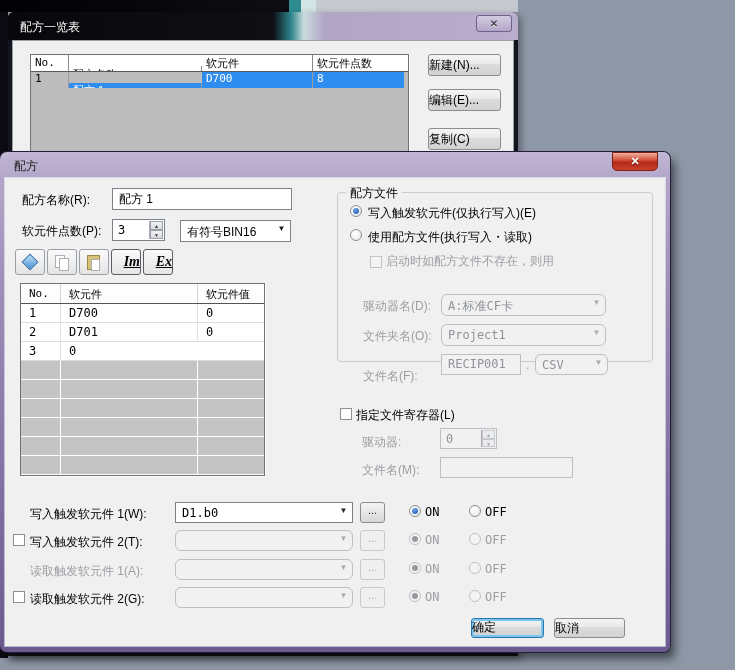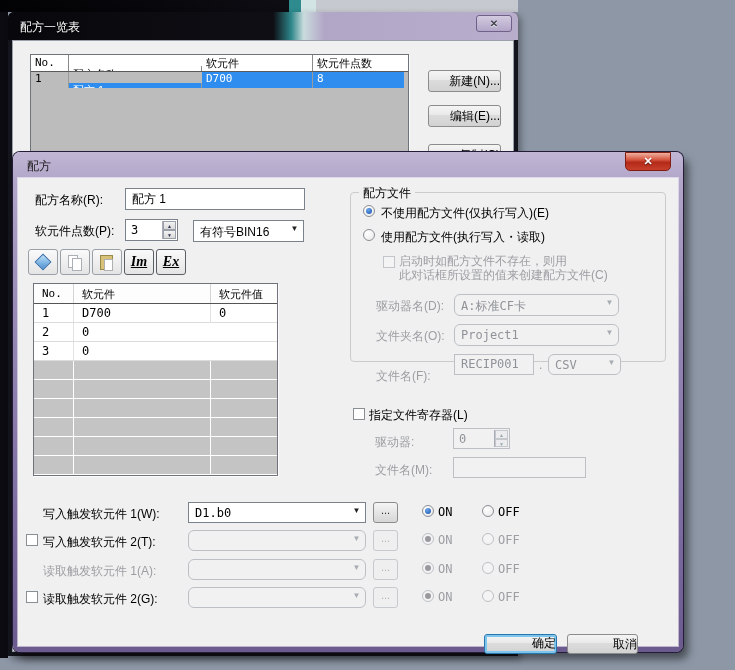--- a/index.html
+++ b/index.html
@@ -30,25 +30,25 @@
 
   .lw-table { left:17px; top:13px; width:379px; height:106px; background:#bcbcbc; border:1px solid #6f747c; box-shadow:1px 1px 0 rgba(255,255,255,.7); }
   .lw-hrow { display:flex; height:17px; background:#fff; border-bottom:1px solid #5a5a5a; }
   .lw-hcell { border-right:1px solid #8a8a8a; padding:1px 4px; font-size:11px; white-space:nowrap; overflow:hidden; }
   .lw-drow { display:flex; height:16px; }
   .lw-dcell { border-right:1px solid #9a9a9a; padding:0 4px; font-size:11px; white-space:nowrap; overflow:hidden; }
   .c-no { width:38px; } .c-name { width:133px;margin-top:11px; } .c-dev { width:111px; } .c-pts { width:91px; border-right:none !important; }
   .sel-blue { background:#2e8def; color:#fff; }
   .lw-filler { height:71px; background:#bcbcbc; }
 
-  .win-btn { border:1px solid #8c8c8c; border-radius:3px; background:linear-gradient(180deg,#f5f5f5,#e9e9e9 45%,#dcdcdc 46%,#d2d2d2); font-size:12px; text-align:right; cursor:default; font-family:"Liberation Sans",sans-serif;margin-top:16px; }
+  .win-btn { border:1px solid #8c8c8c; border-radius:3px; background:linear-gradient(180deg,#f5f5f5,#e9e9e9 45%,#dcdcdc 46%,#d2d2d2); font-size:12px; text-align:left; cursor:default; font-family:"Liberation Sans",sans-serif; }
   .lw-btn { left:415px; width:73px; height:22px; line-height:20px; }
 
   
-  .dlg { left:13px; top:152px; width:670px; height:500px; border-radius:7px;
+  .dlg { left:0; top:152px; width:670px; height:500px; border-radius:7px;
     background:linear-gradient(180deg,#c2b6d5 0%,#b1a5c8 6%,#9a8cb6 30%,#7e6ea2 70%,#6a5a8e 100%);
     box-shadow:0 0 0 1px #241c38, 5px 7px 9px rgba(0,0,0,.5); }
   .dlg-title { left:14px; top:6px; font-size:12px; color:#1a1a1a; }
   .dlg-close { left:612px; top:0; width:46px; height:19px; border:1px solid #7e1d10; border-radius:0 0 5px 5px;
     background:linear-gradient(180deg,#f0b0a0 0%,#d55540 40%,#b32a18 55%,#c8402c 100%);
     color:#fff; font-weight:bold; font-size:11px; text-align:center; line-height:17px; text-shadow:0 1px 1px #5a0f06; }
   .dlg-client { left:5px; top:26px; width:660px; height:468px; background:#f0f0f0; box-shadow:0 0 0 1px rgba(255,255,255,.55);padding-left:32px; }
 
   .edit { border:1px solid #7a828c; background:#fff; font-family:"DejaVu Sans Mono",monospace; font-size:12px; padding:2px 6px; white-space:nowrap; overflow:hidden; }
   .edit.dis { border-color:#bcc0c5; background:#f1f1f2; color:#8f9398; }
@@ -71,21 +71,21 @@
   .radio { width:12px; height:12px; border-radius:50%; border:1px solid #8a8f94; background:radial-gradient(circle at 35% 30%,#fff,#e8e8e8); }
   .radio.sel::after { content:""; position:absolute; left:2px; top:2px; width:6px; height:6px; border-radius:50%; background:radial-gradient(circle at 35% 30%,#6aa6e8,#1c4fae); }
   .radio.dis { border-color:#bcc0c4; background:#f4f4f5; }
   .radio.dis.sel::after { background:#97999d; }
 
   .cb { width:12px; height:12px; border:1px solid #8a8f94; background:#fff; }
   .cb.dis { border-color:#c2c5c9; background:#f4f4f5; }
 
   .tool-btn { width:30px; height:26px; border:1px solid #9aa0a8; border-radius:3px; background:linear-gradient(180deg,#fafafa,#e4e4e4); }
   .tool-btn.en { border-color:#5a5f66; }
-  .imex { font-family:"Liberation Serif",serif; font-weight:bold; font-style:italic; font-size:14px; text-decoration:underline; text-align:center; line-height:23px; }
+  .imex { font-family:"Liberation Serif",serif; font-weight:bold; font-style:italic; font-size:14px; text-decoration:underline; text-align:right; line-height:23px; }
 
   .dtable { left:15px; top:105px; width:245px; height:193px; background:#c4c4c4; border:1px solid #6f747c; box-shadow:1px 1px 0 rgba(255,255,255,.8); }
   .d-hrow { display:flex; height:20px; background:#fdfdfd; border-bottom:1px solid #555; }
   .d-hcell { padding:3px 8px 0; font-size:11px; border-right:1px solid #d5d5d5; white-space:nowrap; }
   .d-row { display:flex; height:19px; background:#fff; border-bottom:1px solid #dcdcdc; }
   .d-cell { padding:2px 8px 0; font-size:12px; border-right:1px solid #e2e2e2; white-space:nowrap; }
   .d-row.empty { background:#c4c4c4; border-bottom:1px solid #fff; }
   .d-row.empty .d-cell { border-right:1px solid #fff; }
   .dc-no { width:40px; } .dc-dev { width:137px; } .dc-val { width:64px; border-right:none !important; }
 
@@ -177,20 +177,21 @@
           <div class="d-hcell dc-dev">软元件</div>
           <div class="d-hcell dc-val">软元件值</div>
         </div>
         <div class="d-row">
           <div class="d-cell dc-no mono">1</div>
           <div class="d-cell dc-dev mono">D700</div>
           <div class="d-cell dc-val mono">0</div>
         </div>
         <div class="d-row">
           <div class="d-cell dc-no mono">2</div>
+          <div class="d-cell dc-dev mono">D701</div>
           <div class="d-cell dc-val mono">0</div>
         </div>
         <div class="d-row">
           <div class="d-cell dc-no mono">3</div>
           <div class="d-cell dc-val mono">0</div>
         </div>
         <div class="d-row empty">
             <div class="d-cell dc-no"></div>
             <div class="d-cell dc-dev"></div>
             <div class="d-cell dc-val"></div>
@@ -219,28 +220,27 @@
             <div class="d-cell dc-no"></div>
             <div class="d-cell dc-dev"></div>
             <div class="d-cell dc-val"></div>
           </div>
       </div>
 
       <div class="abs group" style="left:332px; top:14px; width:316px; height:170px;">
         <div class="group-title">配方文件</div>
 
         <div class="abs radio sel" style="left:12px; top:12px;"></div>
-        <div class="abs lbl" style="left:30px; top:12px;">不使用配方文件(仅执行写入)(E)</div>
+        <div class="abs lbl" style="left:30px; top:12px;">写入触发软元件(仅执行写入)(E)</div>
 
         <div class="abs radio" style="left:12px; top:36px;"></div>
         <div class="abs lbl" style="left:30px; top:36px;">使用配方文件(执行写入・读取)</div>
 
         <div class="abs cb dis" style="left:32px; top:63px;"></div>
         <div class="abs lbl dis" style="left:48px; top:60px;">启动时如配方文件不存在，则用</div>
-        <div class="abs lbl dis" style="left:48px; top:74px;">此对话框所设置的值来创建配方文件(C)</div>
 
         <div class="abs lbl dis" style="left:25px; top:105px;">驱动器名(D):</div>
         <div class="abs combo dis" style="left:103px; top:101px; width:165px; height:22px;">
           <span class="val mono">A:标准CF卡</span>
           <span class="arr">▼</span>
         </div>
 
         <div class="abs lbl dis" style="left:25px; top:135px;">文件夹名(O):</div>
         <div class="abs combo dis" style="left:103px; top:131px; width:165px; height:22px;">
           <span class="val mono">Project1</span>

